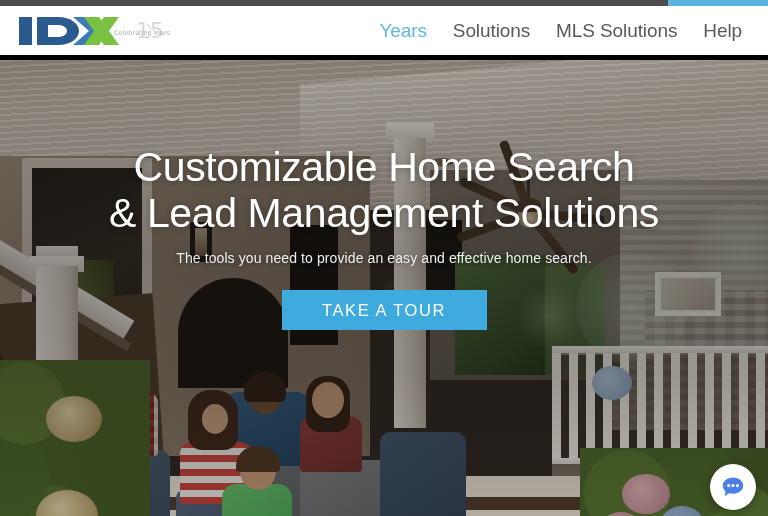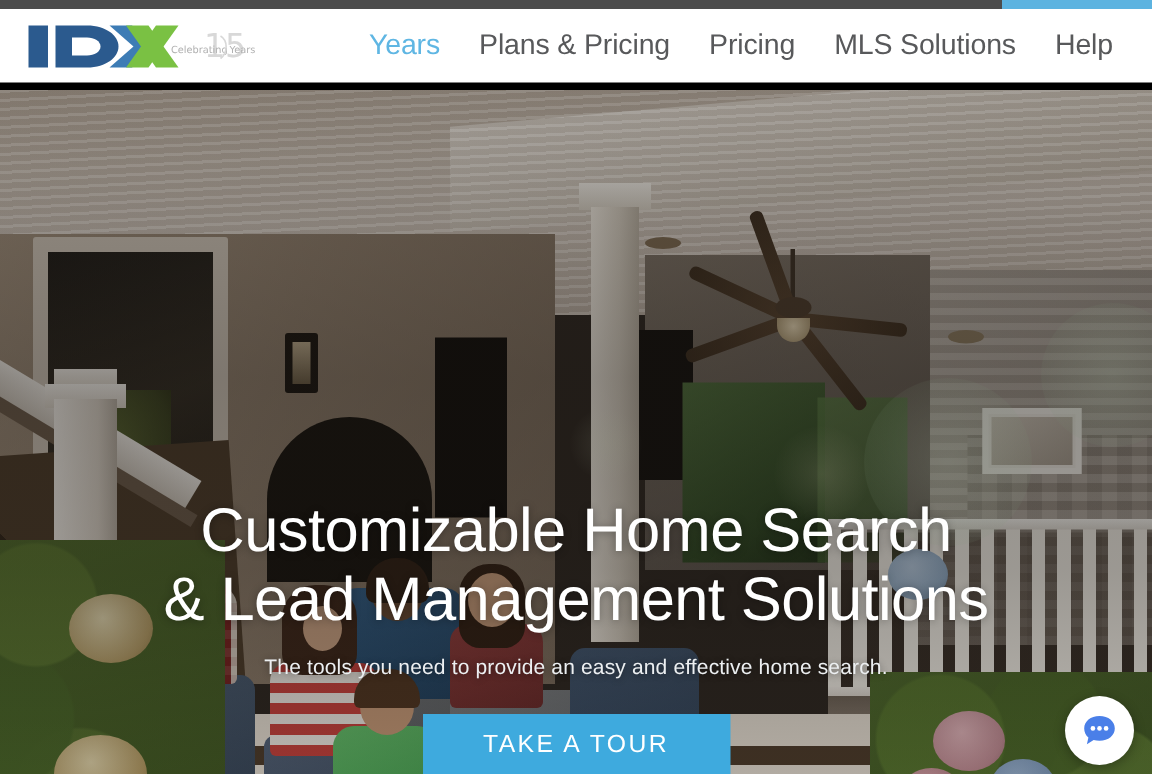--- a/index.html
+++ b/index.html
@@ -421,21 +421,20 @@
   }
 
   
   #hero-copy {
     position:absolute;
     left:0; top:0; width:768px; height:456px;
     display:flex; flex-direction:column;
     align-items:center;
     z-index:10;
     padding-top:84px;
-    justify-content:flex-end;
   }
   #hero-title {
     color:#ffffff;
     font-size:41px;
     line-height:46px;
     font-weight:400;
     text-align:center;
     letter-spacing:-0.4px;
     text-shadow:0 1px 6px rgba(0,0,0,.32);
     max-width:700px;
@@ -499,22 +498,21 @@
       <text x="118" y="24" font-family="DejaVu Sans, sans-serif" font-size="22" fill="#d8d8d8">15</text>
 
       <text x="96" y="21" font-family="DejaVu Sans, sans-serif" font-size="6.5" fill="#b0b0b0">Celebrating</text>
       <text x="135" y="21" font-family="DejaVu Sans, sans-serif" font-size="6.5" fill="#b0b0b0">Years</text>
       <path d="M129 10 C134 13 134 21 129 25" stroke="#d8d8d8" stroke-width="1.1" fill="none"></path>
     </svg>
   </a>
 
   <nav id="main-nav">
     <a class="nav-link active">Years</a>
-    <a class="nav-link">Plans &amp; Pricing</a>
-    <a class="nav-link">Pricing</a>
+    <a class="nav-link">Solutions</a>
     <a class="nav-link">MLS Solutions</a>
     <a class="nav-link">Help</a>
   </nav>
 </header>
 
 <section id="hero">
 
   <div id="hero-photo">
     <div class="ph" id="ceil"></div>
     <div class="ph" id="ceil-beam"></div>

